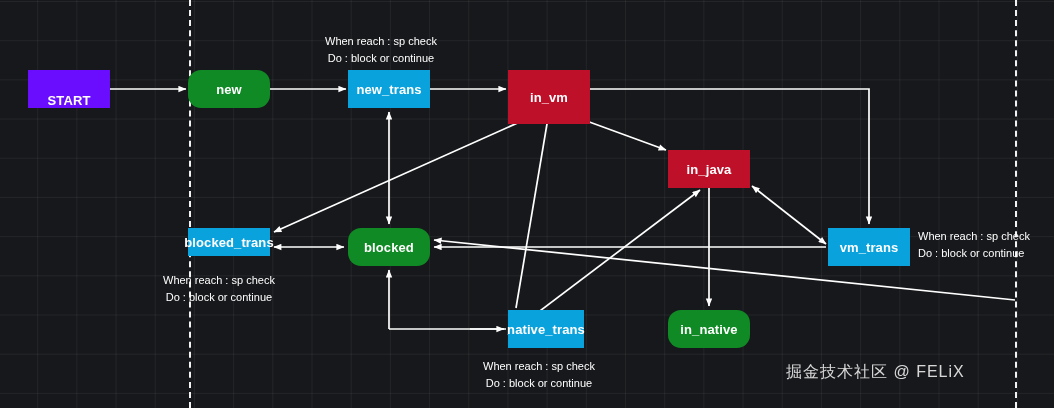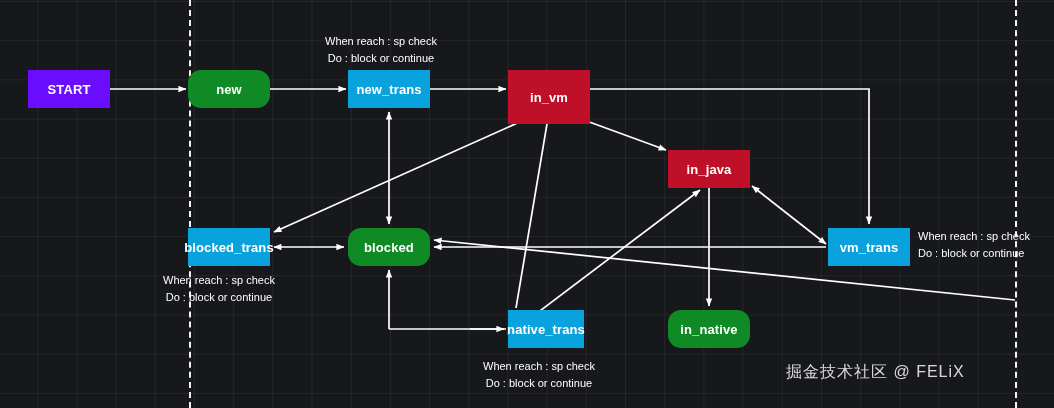--- a/index.html
+++ b/index.html
@@ -28,21 +28,21 @@
   .node{
     position:absolute;
     display:flex;align-items:center;justify-content:center;
     color:#ffffff;
     font-size:13px;
     font-weight:600;
     letter-spacing:.1px;
     white-space:nowrap;
     box-sizing:border-box;
   }
-  .n-start{background:#6a0dff;}
+  .n-start{background:#6a0dff;align-items:flex-end;}
   .n-green{background:#0f8a24;border-radius:13px;}
   .n-blue{background:#0aa2dd;}
   .n-red{background:#bf1029;}
 
   .note{
     position:absolute;
     color:#ffffff;
     font-size:11px;
     line-height:17px;
     white-space:nowrap;
@@ -121,21 +121,21 @@
   </div>
   <div class="node n-blue" style="left:348px;top:70px;width:82px;height:38px;">
     <span>new_trans</span>
   </div>
   <div class="node n-red" style="left:508px;top:70px;width:82px;height:54px;">
     <span>in_vm</span>
   </div>
   <div class="node n-red" style="left:668px;top:150px;width:82px;height:38px;">
     <span>in_java</span>
   </div>
-  <div class="node n-blue" style="left:188px;top:228px;width:82px;height:38px;">
+  <div class="node n-blue" style="left:188px;top:228px;width:82px;height:28px;">
     <span>blocked_trans</span>
   </div>
   <div class="node n-green" style="left:348px;top:228px;width:82px;height:38px;">
     <span>blocked</span>
   </div>
   <div class="node n-blue" style="left:828px;top:228px;width:82px;height:38px;">
     <span>vm_trans</span>
   </div>
   <div class="node n-blue" style="left:508px;top:310px;width:76px;height:38px;">
     <span>native_trans</span>

